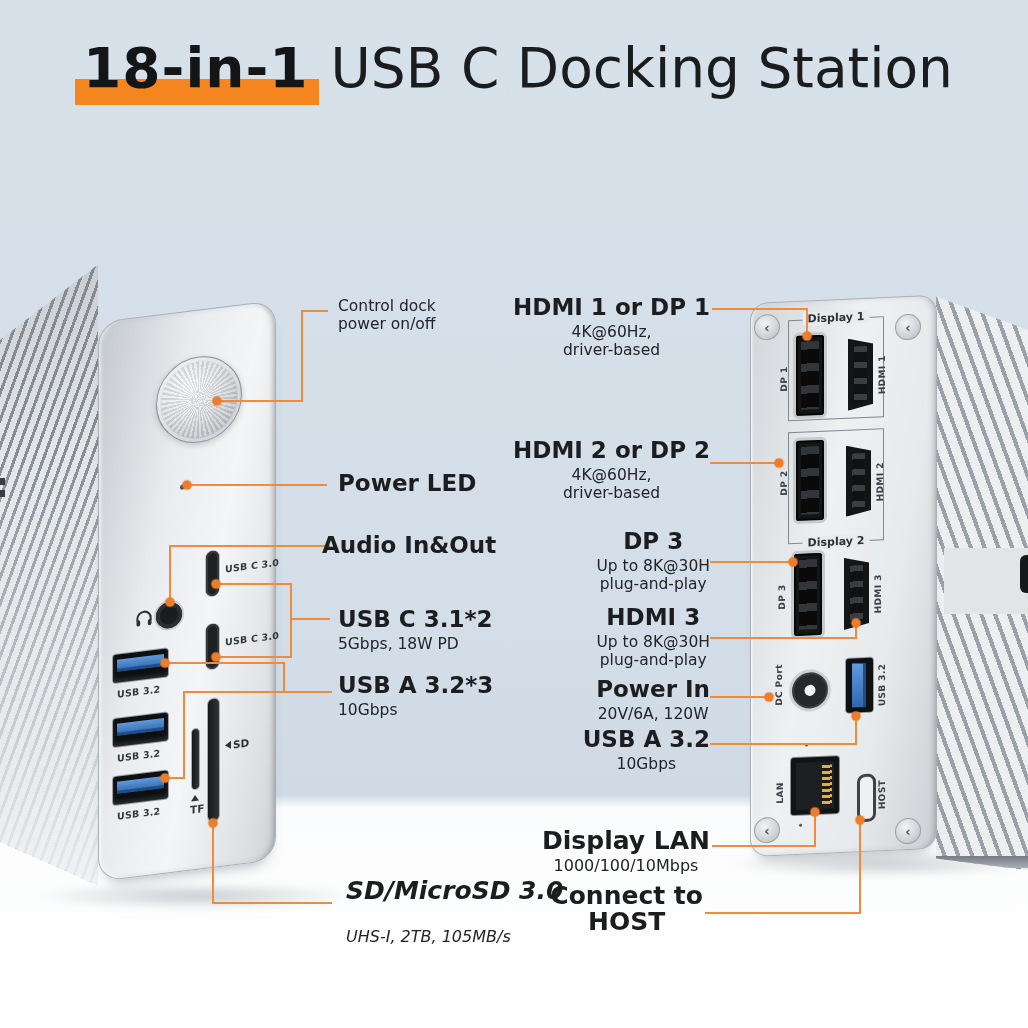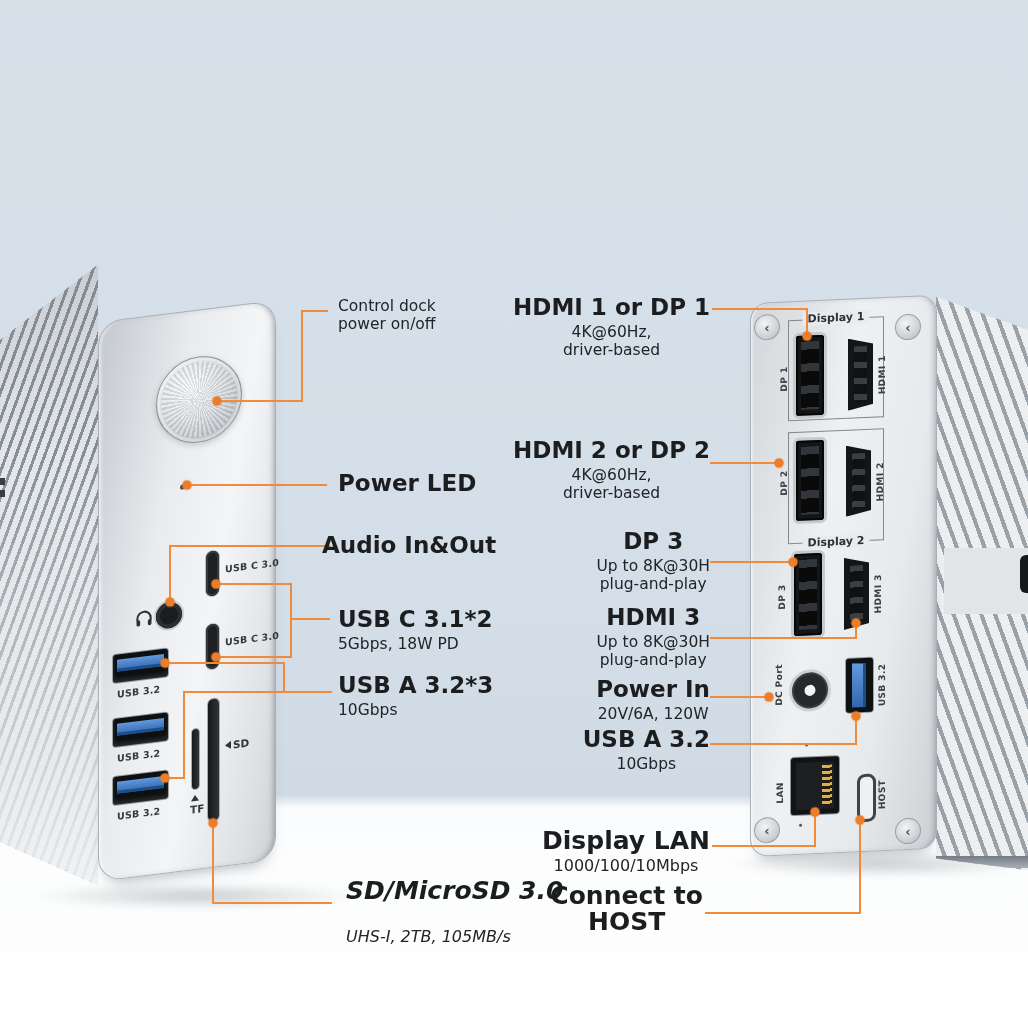--- a/index.html
+++ b/index.html
@@ -108,20 +108,23 @@
     background:repeating-linear-gradient(to bottom,#d8b04c 0 3px,#231b10 3px 6px);}
   .host-pill{position:absolute;left:106px;top:475px;width:13px;height:42px;border-radius:8px;
     background:#eff0f1;border:3px solid #3f4347;}
   .mini-dot{position:absolute;width:3px;height:3px;border-radius:50%;background:#55595e;}
 </style>
 </head>
 <body>
 
 <div class="stage">
 
+  <div class="headline">
+    <span class="badge">18-in-1</span><span class="h-title">USB C Docking Station</span>
+  </div>
 
   <div class="shadow shadow-l"></div>
   <div class="shadow shadow-r"></div>
 
   <div class="fins fins-left"></div>
   <div class="side-marks"></div>
 
   <div class="face face-left">
     <div class="pwr-btn"></div>
     <div class="led"></div>

